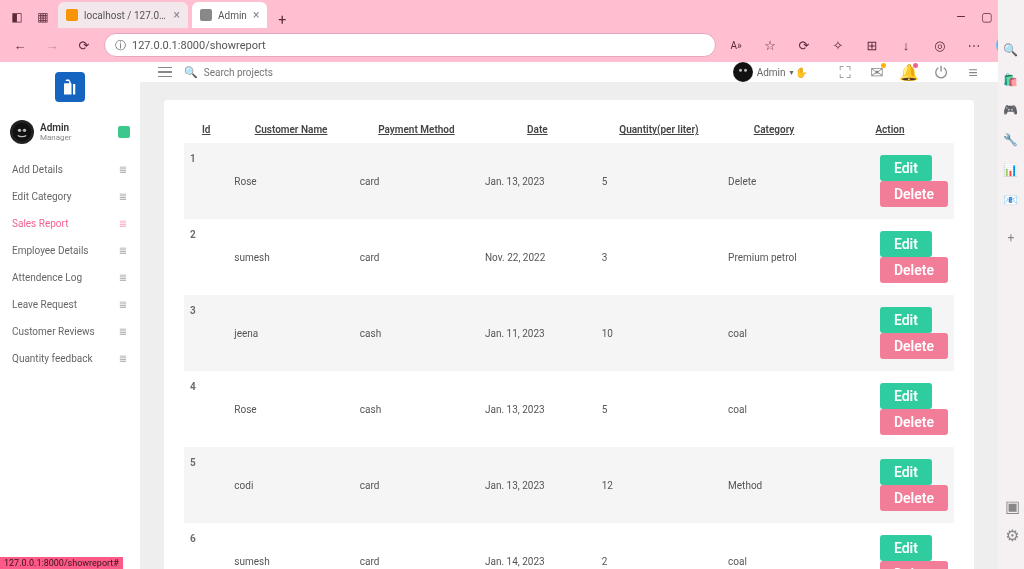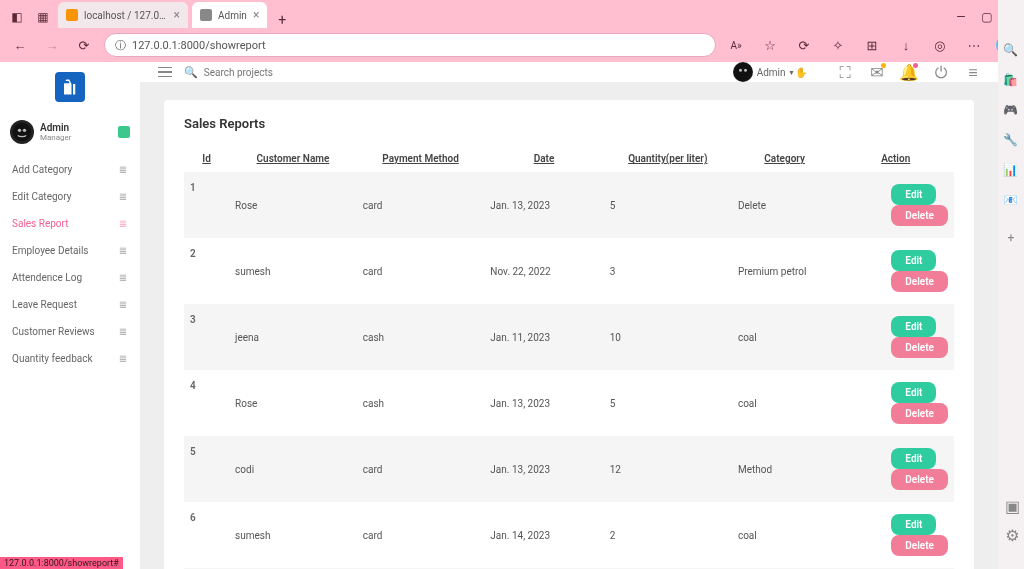--- a/index.html
+++ b/index.html
@@ -59,21 +59,21 @@
 
 .content { padding: 18px 24px; }
 .card { background:#fff; border-radius:4px; padding: 16px 20px 20px; }
 .page-title { font-size: 13px; font-weight:600; color:#333; margin-bottom:14px; }
 
 table { width:100%; border-collapse: collapse; font-size: 10px; color:#555; }
 thead th { text-align:center; font-weight:600; color:#444; padding: 8px 6px; text-decoration: underline; }
 tbody td { padding: 12px 6px; }
 tbody tr:nth-child(odd) { background:#f5f5f5; }
 .idcell { font-weight:600; color:#666; vertical-align:top; padding-top:10px; }
-.btn { display:inline-block; padding: 5px 14px; border-radius:8px; color:#fff; font-size:10px; font-weight:600; cursor:pointer; border:none;margin-left:48px; }
+.btn { display:inline-block; padding: 5px 14px; border-radius:3px; color:#fff; font-size:14px; font-weight:600; cursor:pointer; border:none;margin-left:48px; }
 .btn-edit { background:#2ecc9e; margin-right:2px; }
 .btn-del { background:#f27d99; }
 
 .status-strip { position:absolute; left:0; bottom:0; height:12px; padding:0 4px; background:#ff5a87; color:#33151f; font-size:9px; display:flex; align-items:center; }
 
 .bottom-right { position:absolute; right:4px; bottom:24px; display:flex; flex-direction:column; gap:10px; align-items:center; color:#888;}
 </style>
 </head>
 <body>
 
@@ -153,21 +153,21 @@
           </svg>
       </div>
       <div class="user-texts">
         <div class="name">Admin</div>
         <div class="role">Manager</div>
       </div>
       <div class="user-badge"></div>
     </div>
     <div id="nav-list">
         <div class="nav-item">
-          <span>Add Category</span>
+          <span>Add Details</span>
           <span class="mi">≣</span>
         </div>
         <div class="nav-item">
           <span>Edit Category</span>
           <span class="mi">≣</span>
         </div>
         <div class="nav-item active">
           <span>Sales Report</span>
           <span class="mi">≣</span>
         </div>
@@ -222,21 +222,20 @@
         <div class="ticon">⛶</div>
         <div class="ticon">✉<span class="dot orange"></span></div>
         <div class="ticon">🔔<span class="dot red"></span></div>
         <div class="ticon">⏻</div>
         <div class="ticon">≡</div>
       </div>
     </div>
 
     <div class="content">
       <div class="card">
-        <div class="page-title">Sales Reports</div>
         <table>
           <thead>
               <tr id="thead-row">
                 <th style="width: 6%;">Id</th>
                 <th style="width: 17%;">Customer Name</th>
                 <th style="width: 17%;">Payment Method</th>
                 <th style="width: 16%;">Date</th>
                 <th style="width: 17%;">Quantity(per liter)</th>
                 <th style="width: 14%;">Category</th>
                 <th style="width: 13%;">Action</th>

